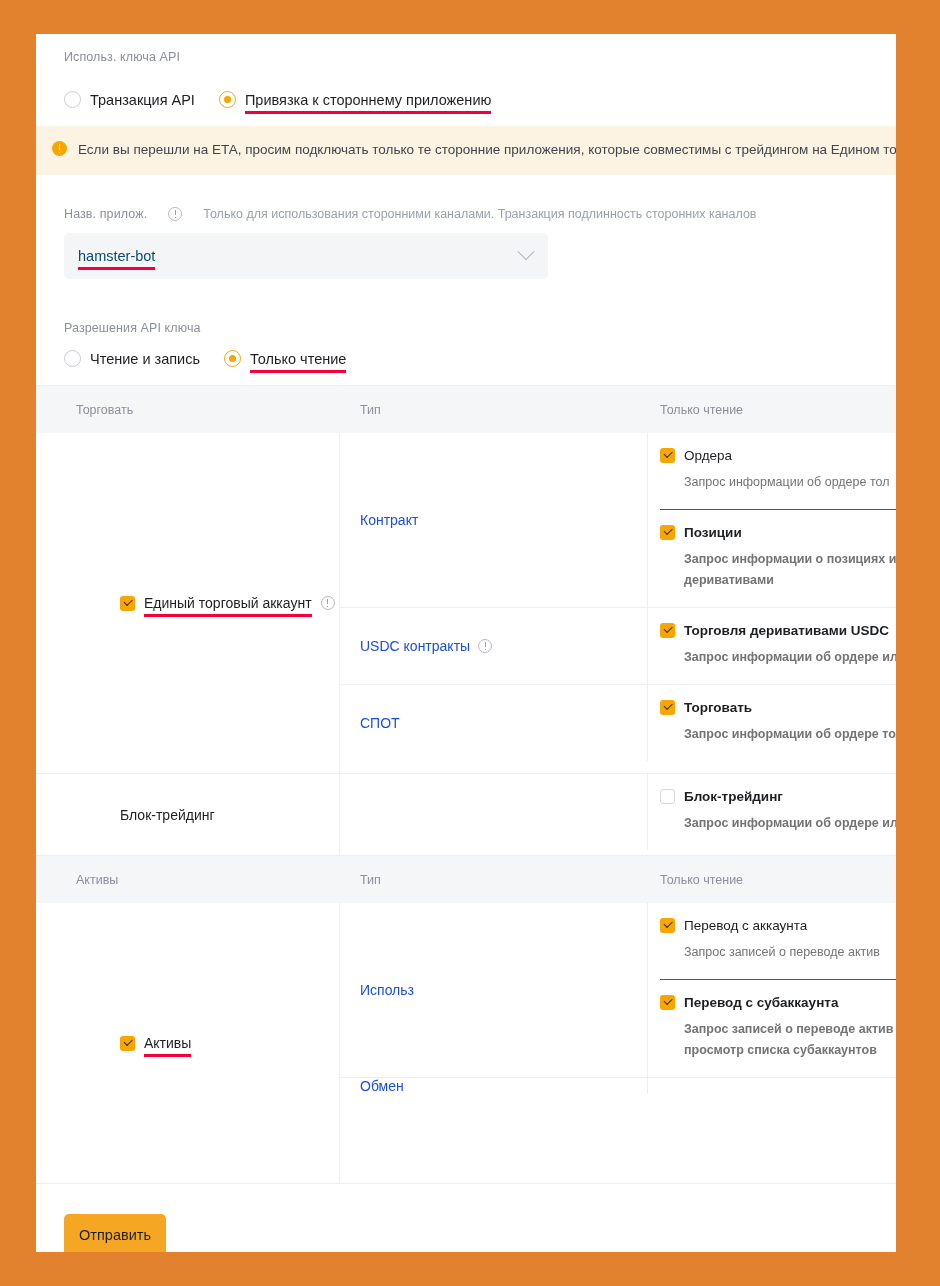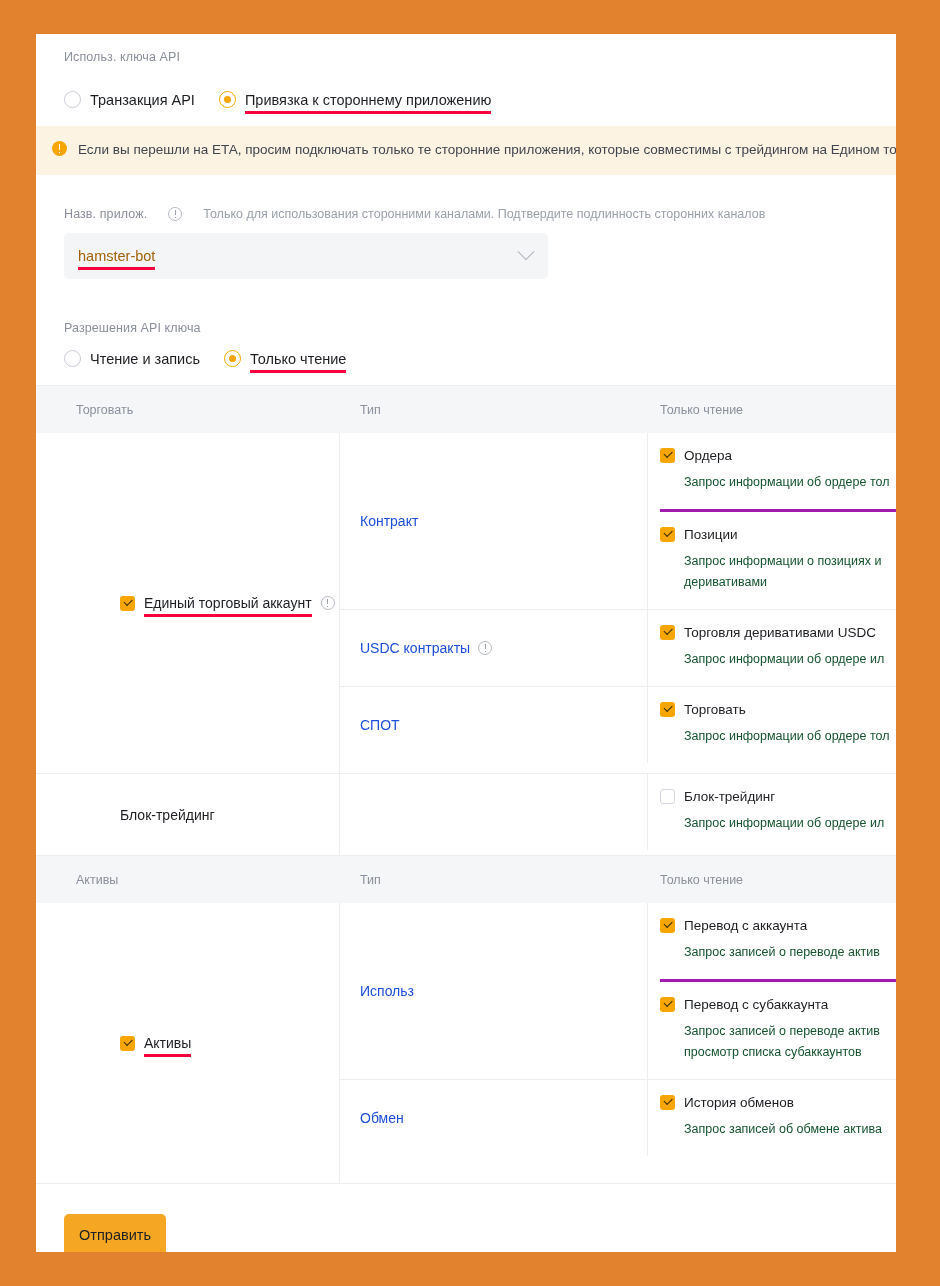--- a/index.html
+++ b/index.html
@@ -170,21 +170,21 @@
     background: #f4f5f7;
     border-radius: 5px;
     display: flex;
     align-items: center;
     justify-content: space-between;
     padding: 0 16px 0 14px;
     box-sizing: border-box;
   }
   #select-value {
     font-size: 14.5px;
-    color: #a16207;
+    color: #0c4a6e;
     position: relative;
   }
   .chev {
     width: 11px; height: 11px;
     border-right: 1.6px solid #b0b5bf;
     border-bottom: 1.6px solid #b0b5bf;
     transform: rotate(45deg) translate(-3px,-3px);
   }
   #perp-note {
     margin-top: 14px;
@@ -274,36 +274,36 @@
     color: #1d4ed8;
     gap: 8px;
   }
   .cell-perm {
     flex: 1 1 auto;
     box-sizing: border-box;
     padding-left: 12px;
   }
   .perm {
     padding: 15px 0 16px 0;
-    border-bottom: 3px solid #a21caf;
-  }
-  .perm:last-child { border-bottom: none; }
+    border-bottom: 1px solid #a21caf;
+  }
+  .perm:last-child { border-bottom: none; font-weight: bold; }
   .perm-head {
     display: flex;
     align-items: center;
     gap: 9px;
     font-size: 13.5px;
     color: #1d1f23;
   }
   .perm-desc {
     margin-top: 9px;
     margin-left: 24px;
     font-size: 12.5px;
     line-height: 21px;
-    color: #14532d;
+    color: #737373;
     white-space: pre;
   }
 
   .divider-full { border-bottom: 1px solid #eceef2; }
 
   
   #submit-wrap {
     padding: 30px 0 0 28px;
   }
   #submit-btn {
@@ -342,21 +342,21 @@
     <div id="banner" style="margin-top:18px;width:900px;">
       <span class="warn-icon"></span>
       <span class="txt">Если вы перешли на ЕТА, просим подключать только те сторонние приложения, которые совместимы с трейдингом на
 Едином торговом аккаунте (ЕТА).</span>
     </div>
 
     <div style="padding:32px 0 0 28px;">
       <div id="appname-row">
         <span class="section-label">Назв. прилож.</span>
         <span class="info-icon"></span>
-        <span class="hint">Только для использования сторонними каналами. Подтвердите подлинность сторонних каналов</span>
+        <span class="hint">Только для использования сторонними каналами. Транзакция подлинность сторонних каналов</span>
       </div>
 
       <div id="select-box">
         <span id="select-value" class="ul">hamster-bot</span>
         <span class="chev"></span>
       </div>
 
     </div>
 
     <div style="padding:42px 0 0 28px;">
@@ -498,29 +498,20 @@
                   <span>Перевод с субаккаунта</span>
                 </div>
                 <div class="perm-desc">Запрос записей о переводе актив
 просмотр списка субаккаунтов</div>
               </div>
             </div>
           </div>
 
           <div class="trow">
             <div class="cell-type">Обмен</div>
-            <div class="cell-perm">
-              <div class="perm">
-                <div class="perm-head">
-                  <span class="cb"></span>
-                  <span>История обменов</span>
-                </div>
-                <div class="perm-desc">Запрос записей об обмене актива</div>
-              </div>
-            </div>
           </div>
 
         </div>
       </div>
     </div>
 
     <div id="submit-wrap">
       <button id="submit-btn">Отправить</button>
     </div>
 

